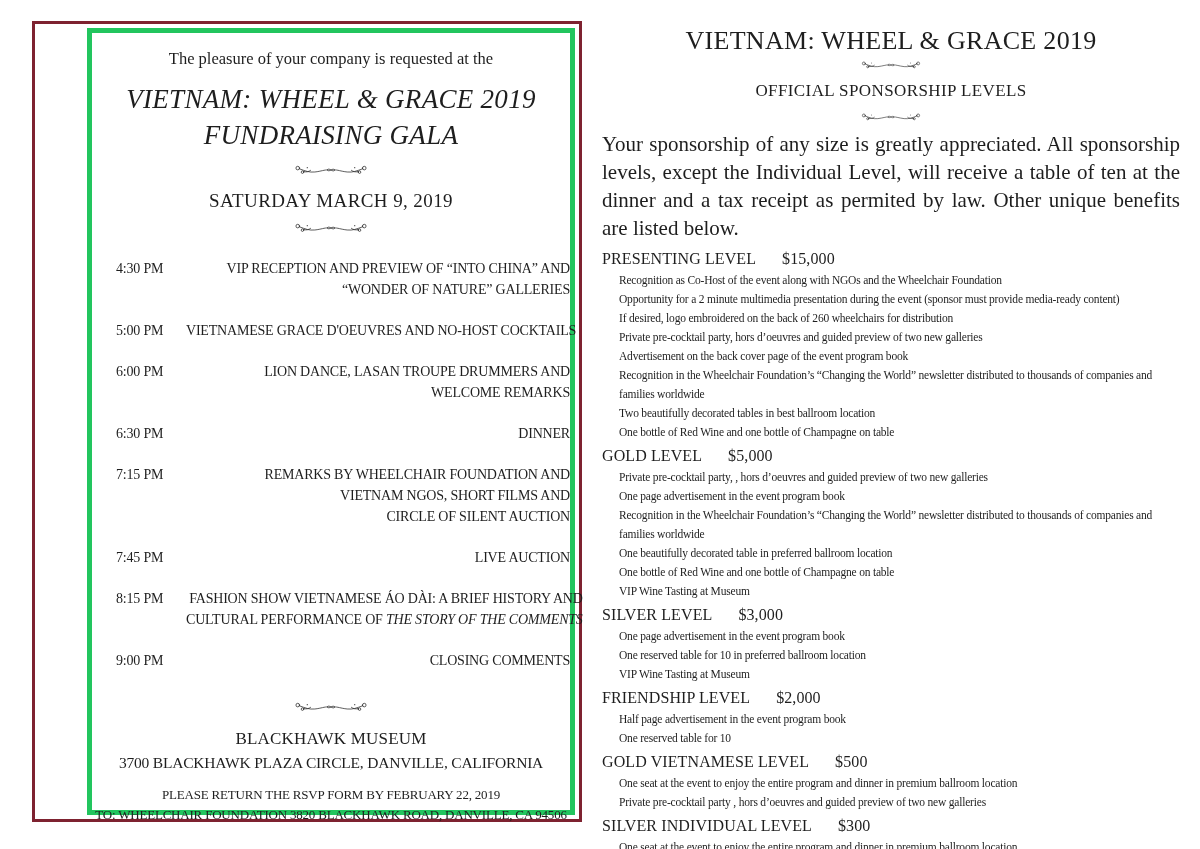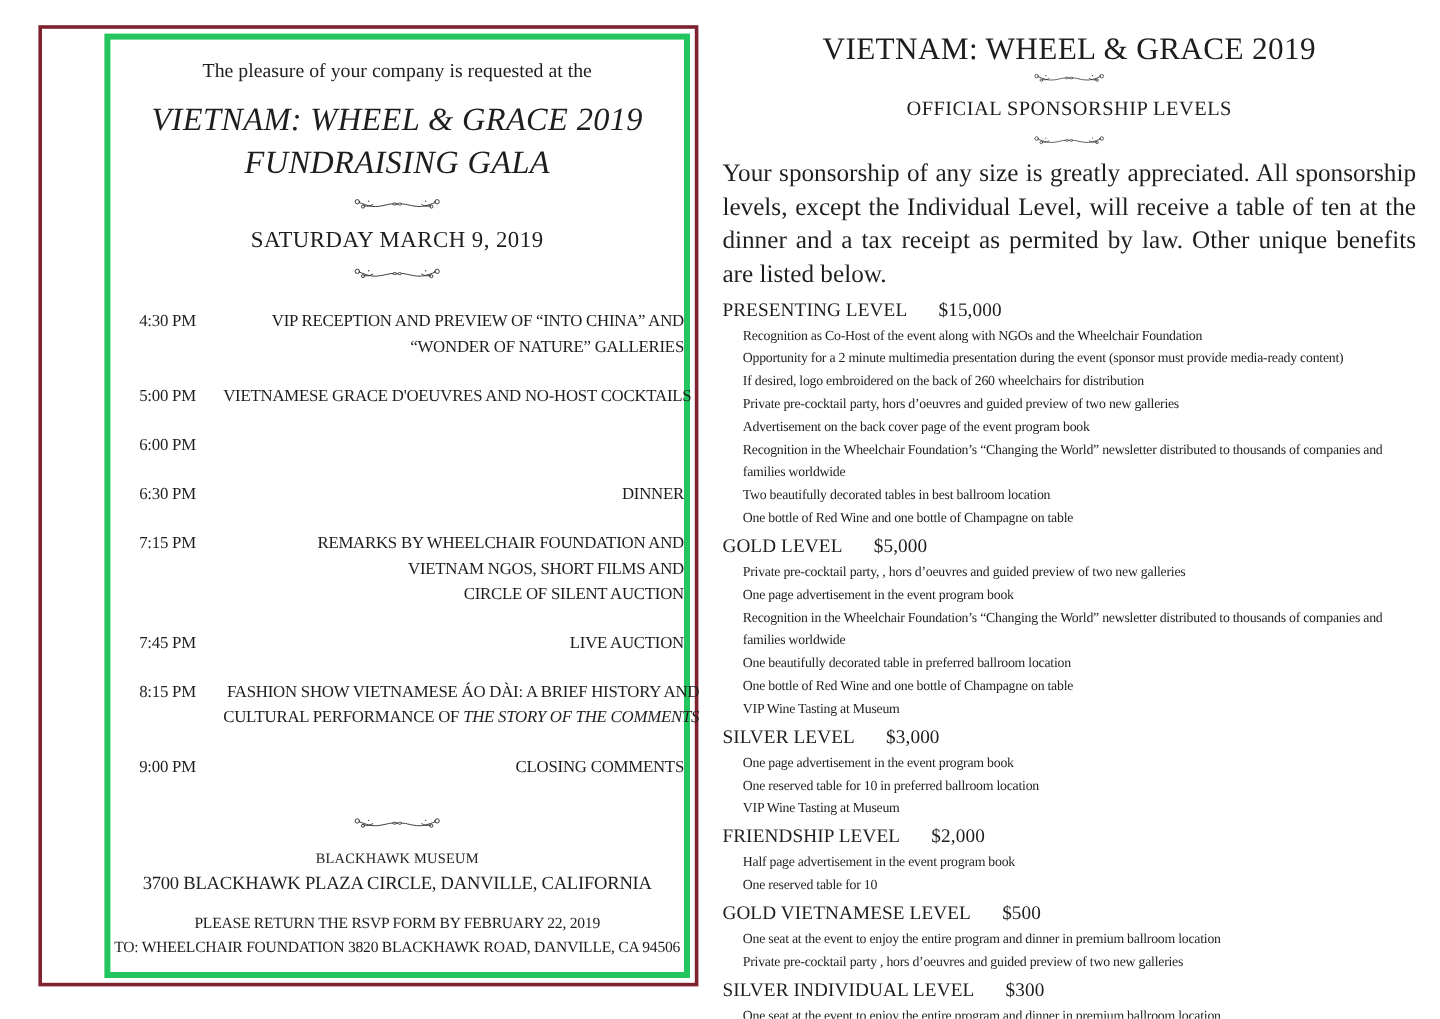--- a/index.html
+++ b/index.html
@@ -18,21 +18,21 @@
   .orn-left{width:76px;height:14px;margin:9px 0 7px;}
   .inv-date{font-size:19px;letter-spacing:.4px;margin-top:6px;}
   .schedule{margin:16px 0 0 24px;text-align:left;}
   .srow{display:flex;margin-bottom:20px;font-size:14px;line-height:21px;
         letter-spacing:-0.2px;}
   .stime{width:70px;flex:0 0 70px;}
   .sdesc{flex:1;text-align:right;}
   .sline{white-space:nowrap;}
   .sline .it{font-style:italic;}
   .venue-block{margin-top:4px;}
-  .venue-name{font-size:12px;margin-top:8px;letter-spacing:.2px;}
+  .venue-name{font-size:17px;margin-top:8px;letter-spacing:.2px;}
   .venue-address{font-size:15.5px;margin-top:5px;letter-spacing:-0.2px;}
   .rsvp{font-size:13px;margin-top:13px;line-height:1.55;letter-spacing:-0.2px;}
 
   
   .sponsor{position:absolute;left:602px;top:26px;width:578px;}
   .sp-title{text-align:center;font-size:26px;letter-spacing:.3px;}
   .sp-subrow{display:flex;align-items:center;justify-content:center;gap:10px;
         margin-top:3px;flex-direction:column;}
   .sp-subtitle{font-size:17px;letter-spacing:.4px;}
   .orn-right{width:62px;height:12px;}
@@ -84,20 +84,24 @@
           </div>
         </div>
         <div class="srow">
           <div class="stime">5:00 PM</div>
           <div class="sdesc">
             <div class="sline"><span>VIETNAMESE GRACE D'OEUVRES AND NO-HOST COCKTAILS</span></div>
           </div>
         </div>
         <div class="srow">
           <div class="stime">6:00 PM</div>
+          <div class="sdesc">
+            <div class="sline"><span>LION DANCE, LASAN TROUPE DRUMMERS AND</span></div>
+            <div class="sline"><span>WELCOME REMARKS</span></div>
+          </div>
         </div>
         <div class="srow">
           <div class="stime">6:30 PM</div>
           <div class="sdesc">
             <div class="sline"><span>DINNER</span></div>
           </div>
         </div>
         <div class="srow">
           <div class="stime">7:15 PM</div>
           <div class="sdesc">

